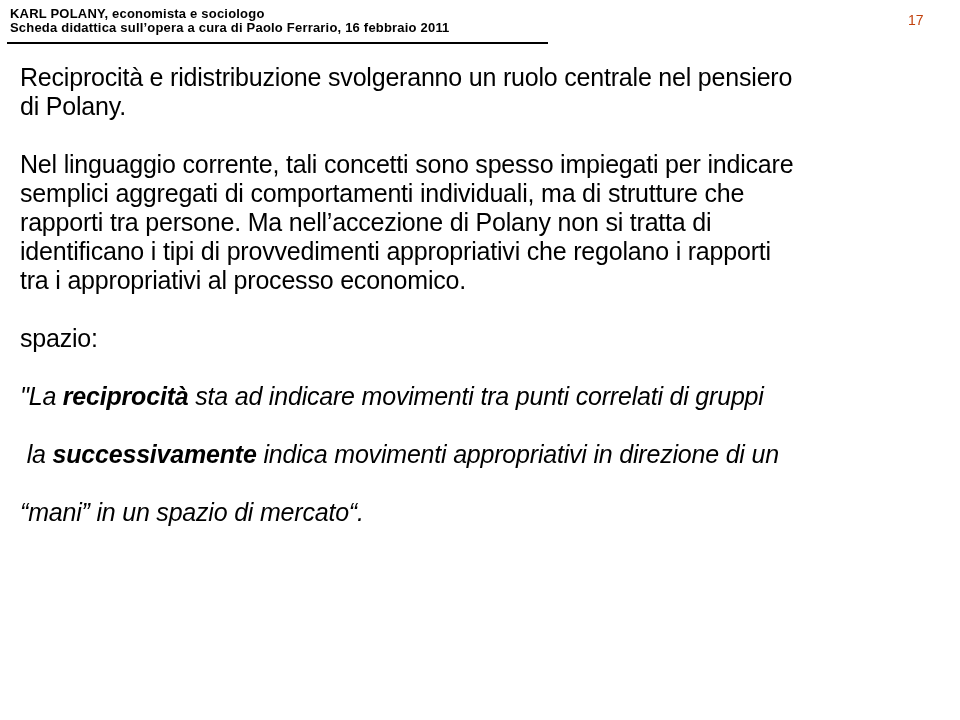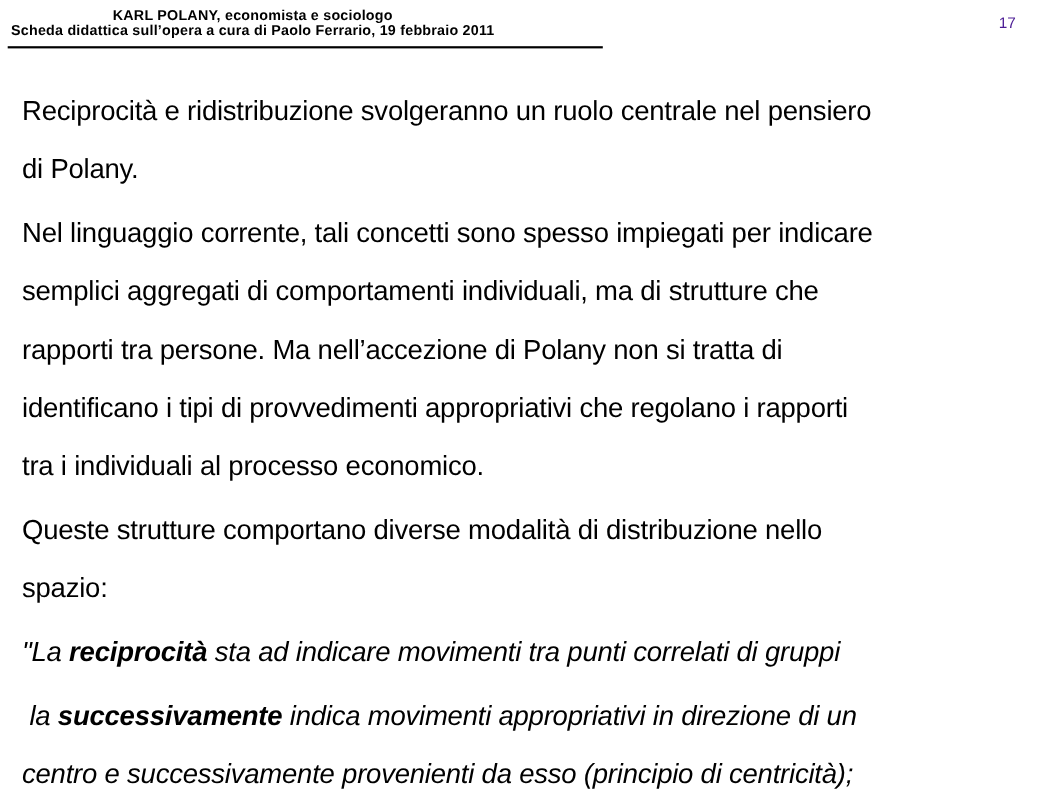--- a/index.html
+++ b/index.html
@@ -14,87 +14,85 @@
   .header {
     position: absolute;
     left: 10px;
     top: 7px;
     font-size: 13px;
     line-height: 14px;
     font-weight: bold;
     letter-spacing: 0.2px;
     white-space: pre;
   }
-  .header .hline { display: block; text-align: center; }
+  .header .hline { display: block; }
   .header-rule {
     position: absolute;
     left: 7px;
     top: 42px;
     width: 541px;
     height: 0;
     border-top: 2px solid #000000;
   }
   .page-number {
     position: absolute;
     left: 908px;
     top: 12px;
     font-size: 14px;
     line-height: 16px;
     font-weight: normal;
-    color: #4c1d95;
+    color: #c2410c;
   }
   .content {
     position: absolute;
     left: 20px;
     top: 63px;
     width: 930px;
     font-size: 25px;
     line-height: 29px;
     letter-spacing: -0.2px;
   }
   .para { margin: 0 0 29px 0; }
   .para.italic { font-style: italic; }
-  .line { display: block; white-space: pre; margin-top: 24px; }
+  .line { display: block; white-space: pre; }
   .term { font-weight: bold; }
 </style>
 </head>
 <body>
 
-<div class="header"><span class="hline">KARL POLANY, economista e sociologo</span><span class="hline">Scheda didattica sull’opera a cura di Paolo Ferrario, 19 febbraio 2011</span></div>
+<div class="header"><span class="hline">KARL POLANY, economista e sociologo</span><span class="hline">Scheda didattica sull’opera a cura di Paolo Ferrario, 16 febbraio 2011</span></div>
 
 <div class="header-rule"></div>
 
 <div class="page-number">17</div>
 
 <div class="content">
 
   <p class="para">
       <span class="line"><span>Reciprocità e ridistribuzione svolgeranno un ruolo centrale nel pensiero</span></span>
       <span class="line"><span>di Polany.</span></span>
     </p>
 
   <p class="para">
       <span class="line"><span>Nel linguaggio corrente, tali concetti sono spesso impiegati per indicare</span></span>
       <span class="line"><span>semplici aggregati di comportamenti individuali, ma di strutture che</span></span>
       <span class="line"><span>rapporti tra persone. Ma nell’accezione di Polany non si tratta di</span></span>
       <span class="line"><span>identificano i tipi di provvedimenti appropriativi che regolano i rapporti</span></span>
-      <span class="line"><span>tra i individuali al processo economico.</span></span>
+      <span class="line"><span>tra i appropriativi al processo economico.</span></span>
     </p>
 
   <p class="para">
-      <span class="line"><span>Queste strutture comportano diverse modalità di distribuzione nello</span></span>
       <span class="line"><span>spazio:</span></span>
     </p>
 
   <p class="para italic">
       <span class="line"><span>"La </span><b class="term">reciprocità</b><span> sta ad indicare movimenti tra punti correlati di gruppi</span></span>
     </p>
 
   <p class="para italic">
       <span class="line"><span> la </span><b class="term">successivamente</b><span> indica movimenti appropriativi in direzione di un</span></span>
-      <span class="line"><span>centro e successivamente provenienti da esso (principio di centricità);</span></span>
     </p>
 
   <p class="para italic">
       <span class="line"><span>“mani” in un spazio di mercato“.</span></span>
     </p>
 
 </div>
 
 </body></html>

